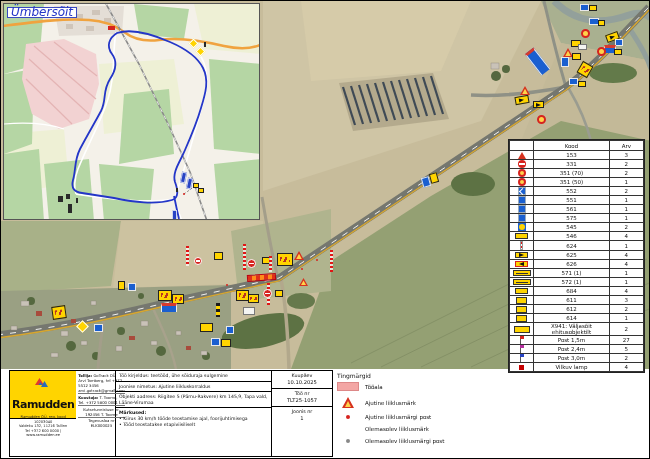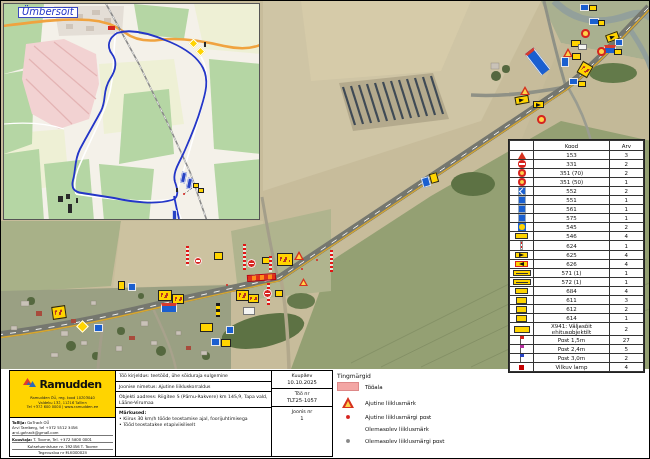--- a/index.html
+++ b/index.html
@@ -5,22 +5,22 @@
   html,body{margin:0;padding:0;background:#888;}
   #page{position:relative;width:650px;height:459px;background:#fff;border:1px solid #000;
         box-sizing:border-box;overflow:hidden;font-family:"DejaVu Sans",sans-serif;color:#111;}
   
   #aerial{position:absolute;left:0;top:0;width:650px;height:368px;overflow:hidden;}
   #aerial svg{position:absolute;left:0;top:0;}
   
   #inset{position:absolute;left:2px;top:2px;width:257px;height:217px;background:#f4f1e9;
          border:1px solid #555;box-sizing:border-box;overflow:hidden;}
   #inset svg{position:absolute;left:0;top:0;}
-  #inset-label{position:absolute;left:14px;top:3px;background:#fff;border:1px solid #3a49c0;
-         color:#2436c8;font-size:10px;font-style:italic;padding:0 3px 1px 3px;line-height:8px;z-index:5;}
+  #inset-label{position:absolute;left:3px;top:3px;background:#fff;border:1px solid #3a49c0;
+         color:#2436c8;font-size:12px;font-style:italic;padding:0 3px 1px 3px;line-height:8px;z-index:5;}
   
   .mk{position:absolute;box-sizing:border-box;z-index:4;}
   .mk-tri{background:#d6311e;clip-path:polygon(50% 0,100% 100%,0 100%);}
   .mk-tri:after{content:'';position:absolute;left:22%;right:22%;top:30%;bottom:12%;
         background:#ffd24a;clip-path:polygon(50% 0,100% 100%,0 100%);}
   .mk-noentry{background:#d6231e;border-radius:50%;border:1px solid #fff;}
   .mk-noentry:after{content:'';position:absolute;left:15%;right:15%;top:40%;bottom:40%;background:#fff;}
   .mk-speed{background:#ffd24a;border-radius:50%;border:2px solid #d6231e;}
   .mk-blue{background:#1a5fd0;border:1px solid #e8e8e8;}
   .mk-bluev{background:#2743c4;border:1px solid #cdd4ee;}
@@ -75,21 +75,21 @@
   .ti-ytext:after{content:'';position:absolute;left:2px;top:2px;right:2px;bottom:2px;
         background:repeating-linear-gradient(180deg,#333 0 .5px,transparent .5px 2px);}
   .ti-flag{width:7px;height:8px;}
   .ti-flag:before{content:'';position:absolute;left:2px;top:0;width:4px;height:3px;background:var(--fc,#d6231e);}
   .ti-flag:after{content:'';position:absolute;left:2px;top:3px;width:1px;height:5px;background:#555;}
   .ti-lamp{width:5px;height:5px;background:#c40000;}
   
   #bottom-white{position:absolute;left:0;top:368px;width:650px;height:91px;background:#fff;}
   #title-block{position:absolute;left:8px;top:369px;width:324px;height:87px;border:1px solid #000;
         box-sizing:border-box;background:#fff;z-index:7;display:flex;}
-  .tb-left{width:106px;border-right:1px solid #000;box-sizing:border-box;display:flex;flex-direction:column;}
+  .tb-left{width:106px;border-right:1px solid #000;box-sizing:border-box;display:flex;flex-direction:row;}
   .tb-logo{background:#ffd400;height:48px;border-bottom:1px solid #000;position:relative;padding:2px;box-sizing:border-box;text-align:center;}
   .tb-logo .wordmark{font-size:11px;font-weight:bold;letter-spacing:-.5px;color:#111;line-height:12px;margin-top:3px;}
   .tb-logo .tris{display:inline-block;vertical-align:middle;margin-right:2px;}
   .tb-logo .addr{font-size:3.6px;line-height:4.6px;color:#222;margin-top:3px;}
   .tb-contact{flex:1;font-size:3.8px;line-height:5px;padding:1px 2px;}
   .tb-contact .row{border-bottom:.5px solid #777;padding:.5px 0;}
   .tb-mid{width:156px;border-right:1px solid #000;box-sizing:border-box;display:flex;flex-direction:column;}
   .tb-mid .cell{border-bottom:1px solid #000;font-size:4.6px;line-height:5.6px;padding:2px 3px;flex:0 0 auto;}
   .tb-mid .cell:last-child{border-bottom:none;flex:1;}
   .tb-right{flex:1;display:flex;flex-direction:column;}

